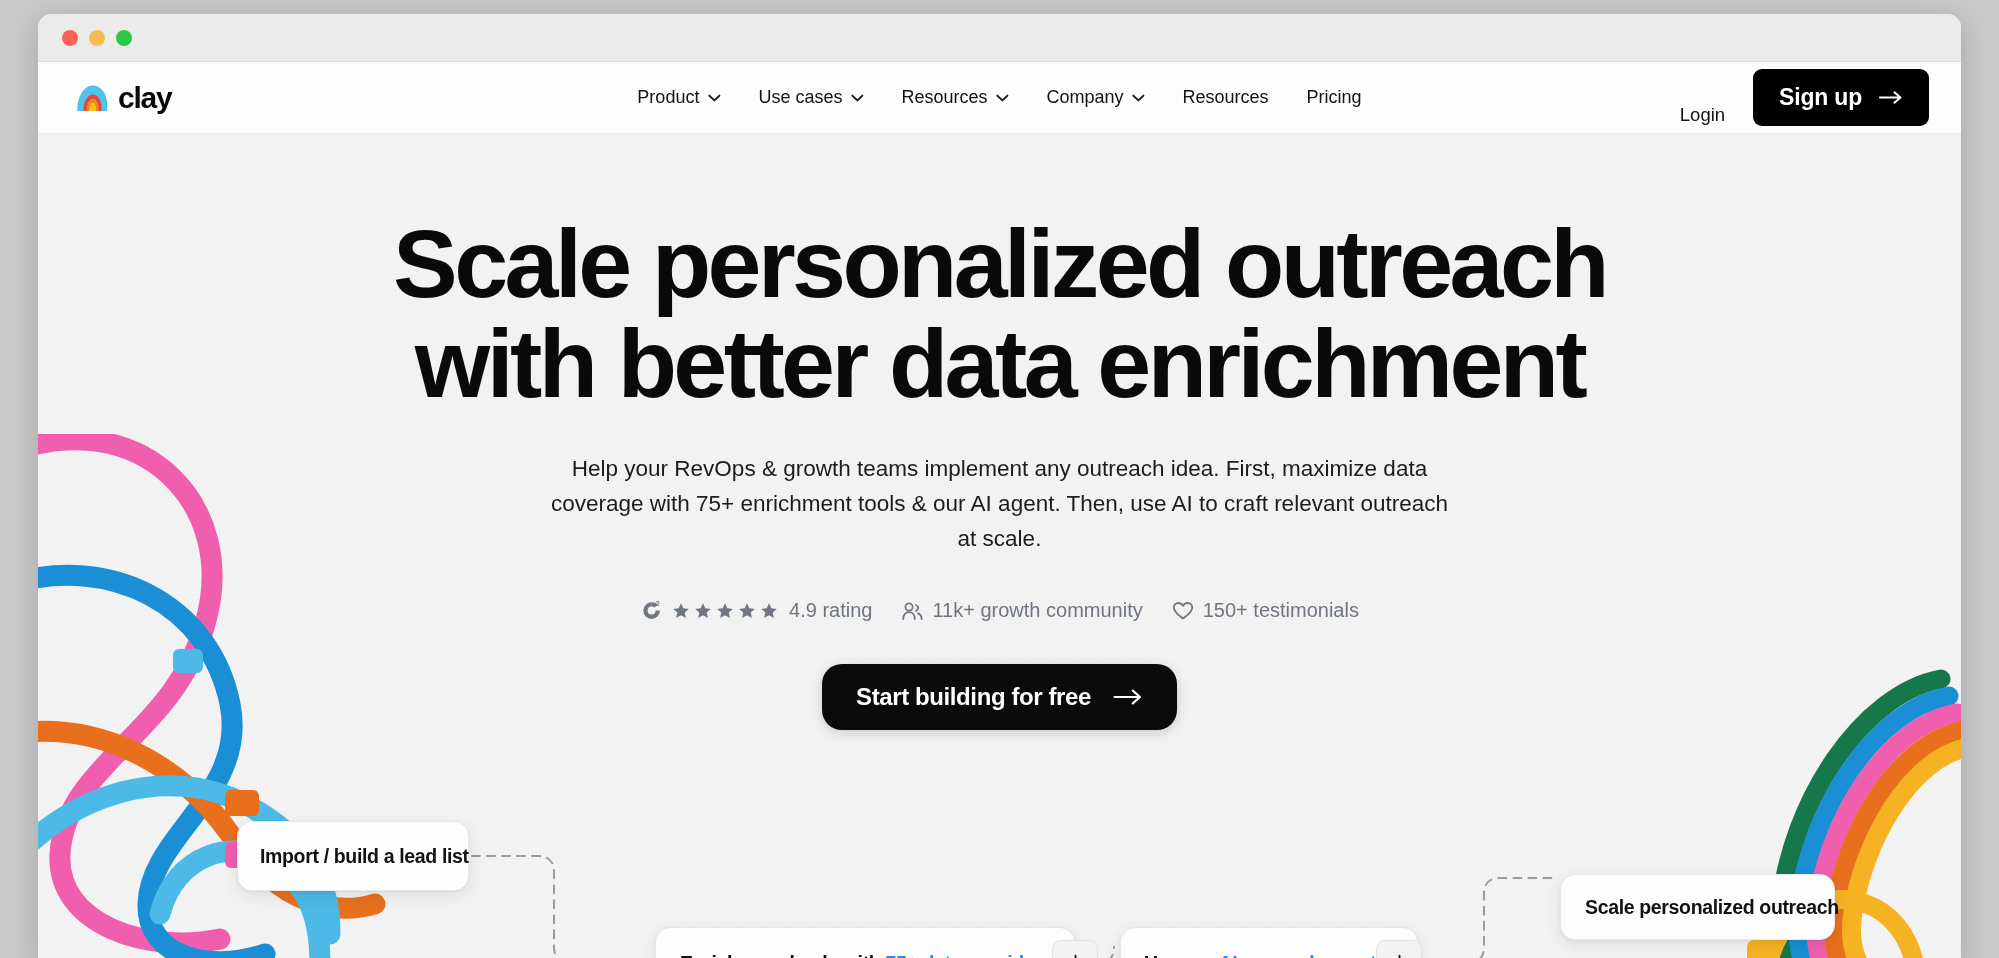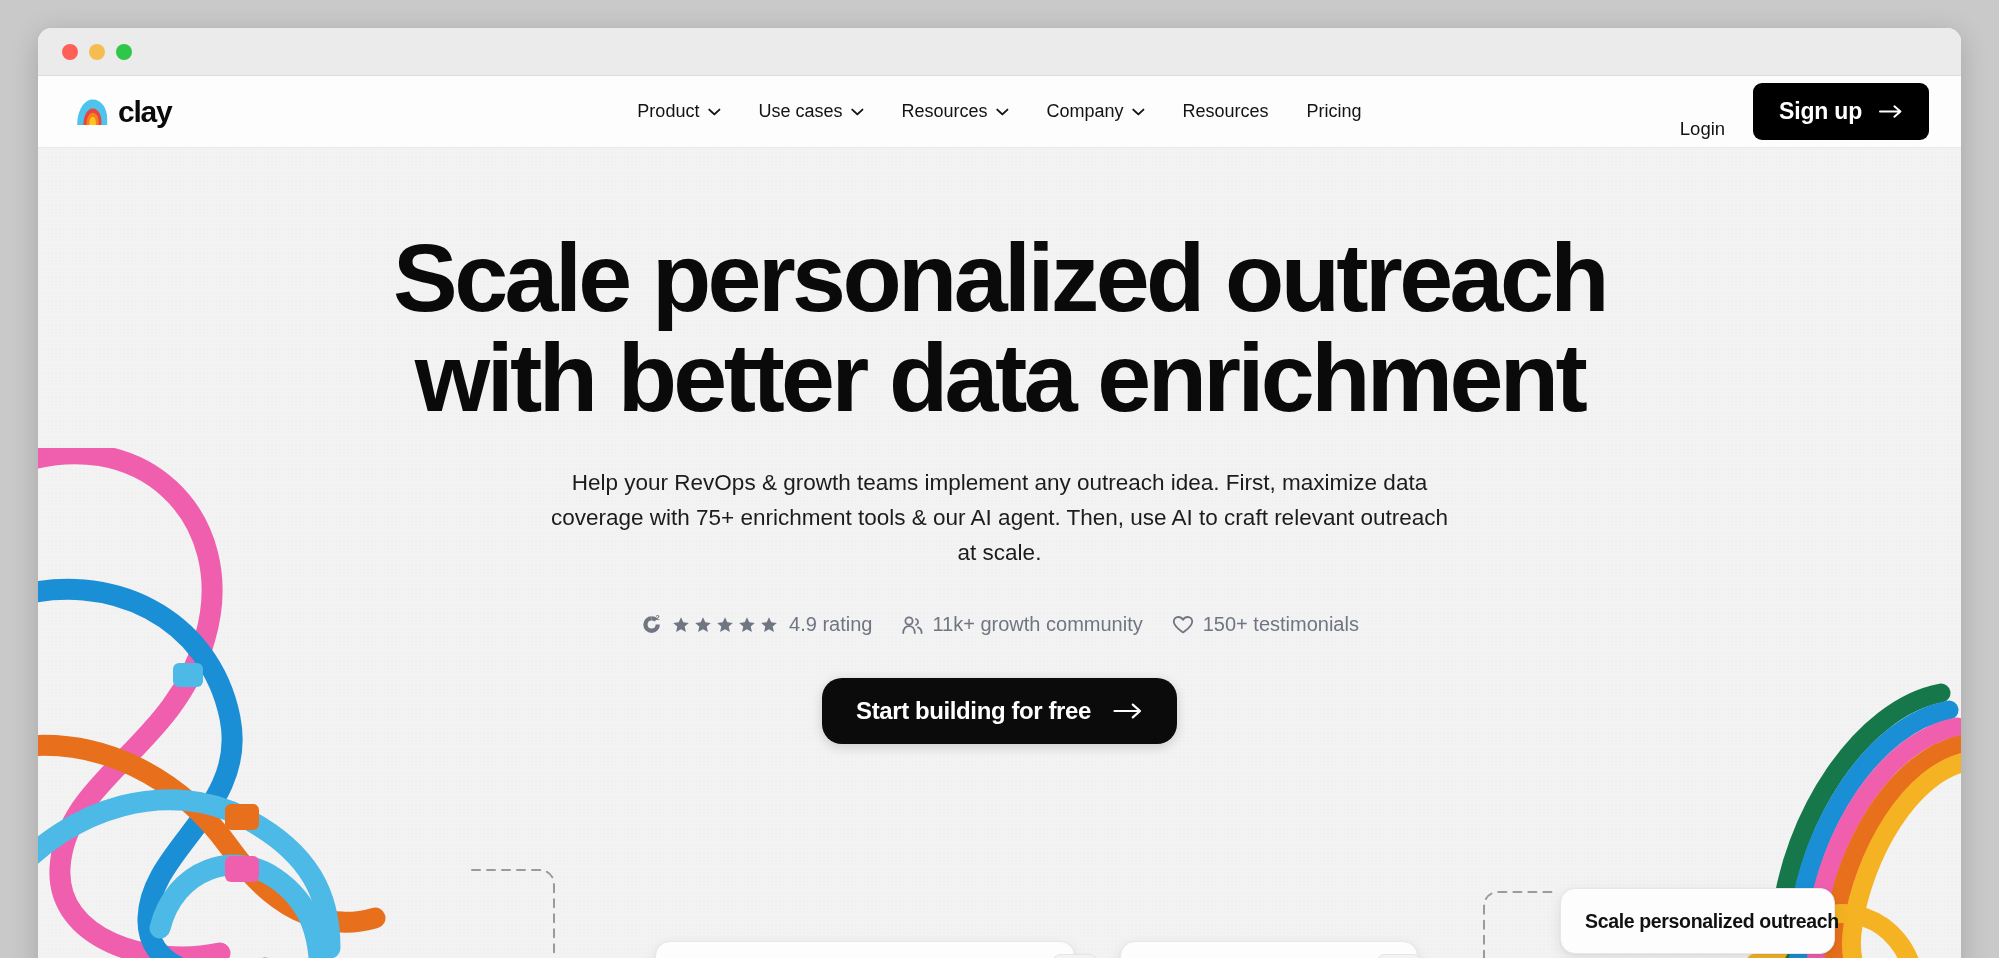--- a/index.html
+++ b/index.html
@@ -12,21 +12,21 @@
     font-family: "Liberation Sans", sans-serif;
     -webkit-font-smoothing: antialiased;
   }
 
   
   .desktop {
     position: relative;
     width: 1603px;
     height: 958px;
     background: #c9c9c9;
-    padding: 28px 38px 0 38px;
+    padding: 14px 38px 0 38px;
   }
 
   .window {
     position: relative;
     width: 1923px;
     height: 948px;
     background: #ffffff;
     border-radius: 14px 14px 0 0;
     overflow: hidden;
     box-shadow: 0 6px 28px rgba(0,0,0,.18);
@@ -419,20 +419,23 @@
             <svg class="cta-arrow" viewBox="0 0 30 16">
                   <path d="M1.5 8 H26.5 M19.8 1.6 L27 8 L19.8 14.4" fill="none" stroke="#ffffff" stroke-width="2.2" stroke-linecap="round" stroke-linejoin="round"></path>
                 </svg>
           </span>
         </button>
       </div>
     </div>
 
     <div class="flow">
 
+      <div class="card" id="card-import">
+        <span class="card-label">Import / build a lead list</span>
+      </div>
 
       <div class="card" id="card-enrich">
         <span class="card-label"><span>Enrich your leads with </span><span class="link">75+ data providers</span></span>
         <span class="plus-btn">
           <svg width="21" height="21" viewBox="0 0 21 21">
                 <path d="M10.5 2.6 V18.4 M2.6 10.5 H18.4" stroke="#222" stroke-width="1.9" stroke-linecap="round"></path>
               </svg>
         </span>
       </div>
 

